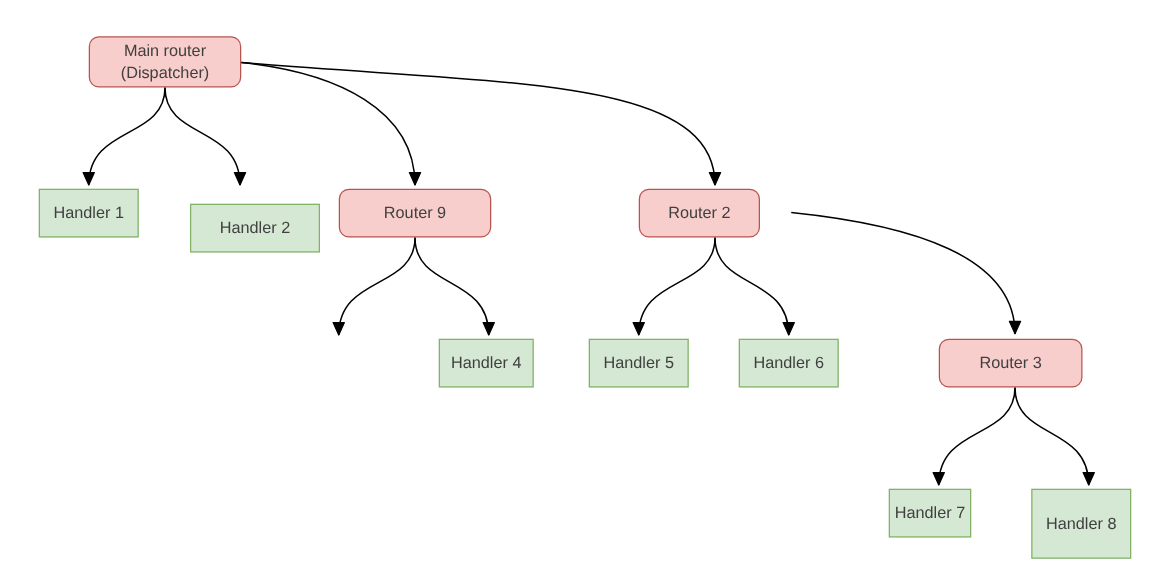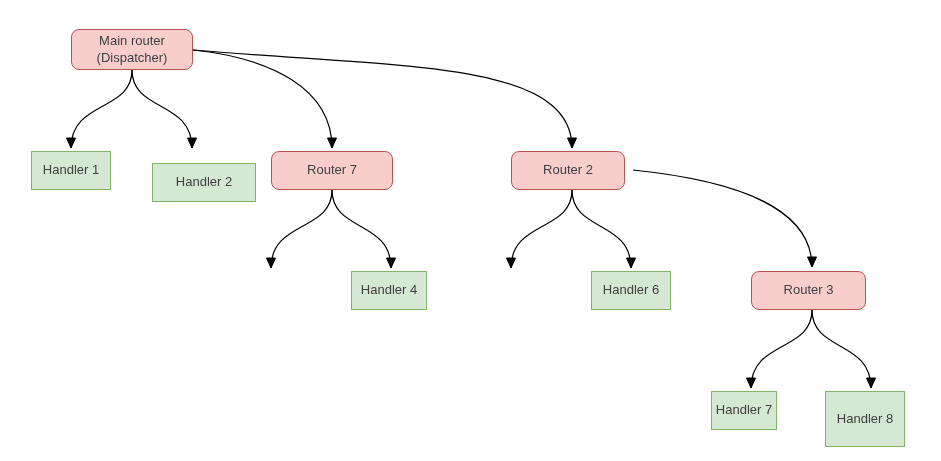--- a/index.html
+++ b/index.html
@@ -74,27 +74,28 @@
     <path class="edge" d="M 812 310 C 812 352, 871 340, 871 388" marker-end="url(#arrow)"></path>
   </svg>
 
   <div class="node router" style="left:71px;  top:29px;  width:122px; height:41px;">Main router
 (Dispatcher)</div>
 
   <div class="node handler" style="left:31px;  top:151px; width:80px;  height:39px;">Handler 1</div>
 
   <div class="node handler" style="left:152px; top:151px; width:104px;  height:39px;margin-top:12px;">Handler 2</div>
 
-  <div class="node router" style="left:271px; top:151px; width:122px; height:39px;">Router 7</div>
+  <div class="node router" style="left:271px; top:151px; width:122px; height:39px;">Router 9</div>
 
-  <div class="node router" style="left:511px; top:151px; width:114px; height:39px;">Router 2</div>
+  <div class="node router" style="left:511px; top:151px; width:97px; height:39px;">Router 2</div>
 
 
   <div class="node handler" style="left:351px; top:271px; width:76px;  height:39px;">Handler 4</div>
 
+  <div class="node handler" style="left:471px; top:271px; width:80px;  height:39px;">Handler 5</div>
 
   <div class="node handler" style="left:591px; top:271px; width:80px;  height:39px;">Handler 6</div>
 
   <div class="node router" style="left:751px; top:271px; width:115px; height:39px;">Router 3</div>
 
   <div class="node handler" style="left:711px; top:391px; width:66px;  height:39px;">Handler 7</div>
 
   <div class="node handler" style="left:825px; top:391px; width:80px;  height:56px;text-align:center;">Handler 8</div>
 
 </div>

